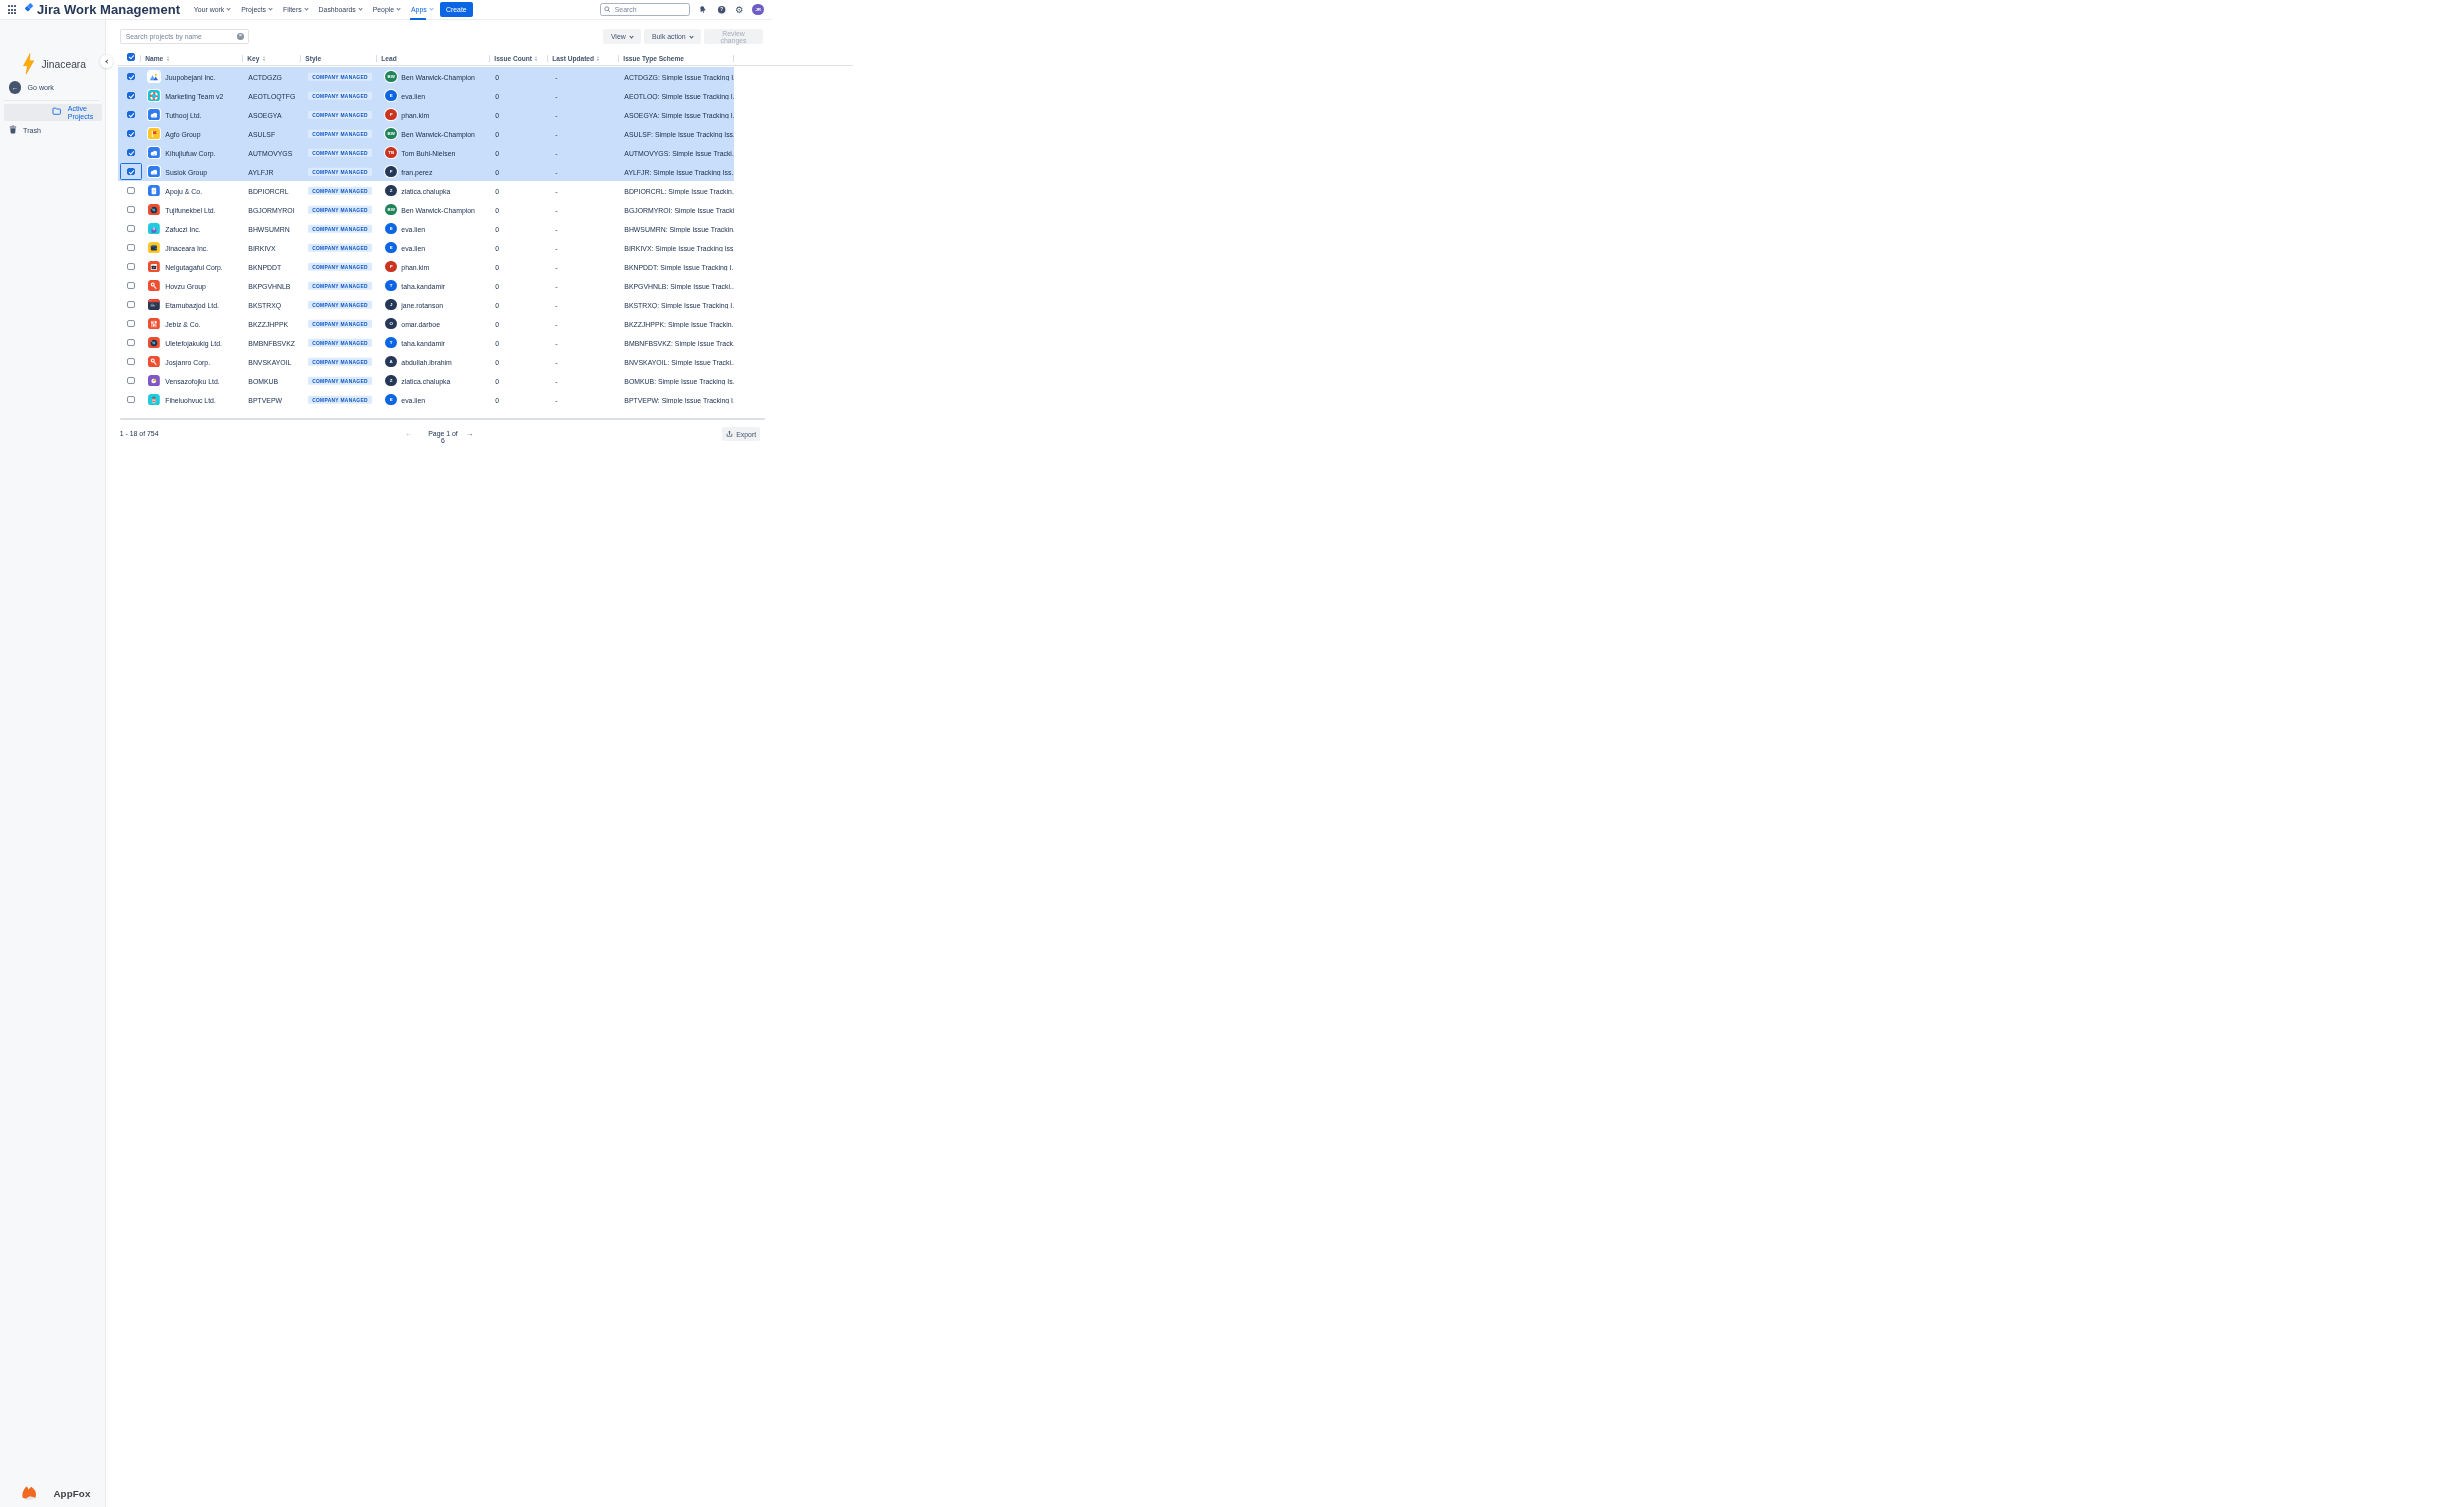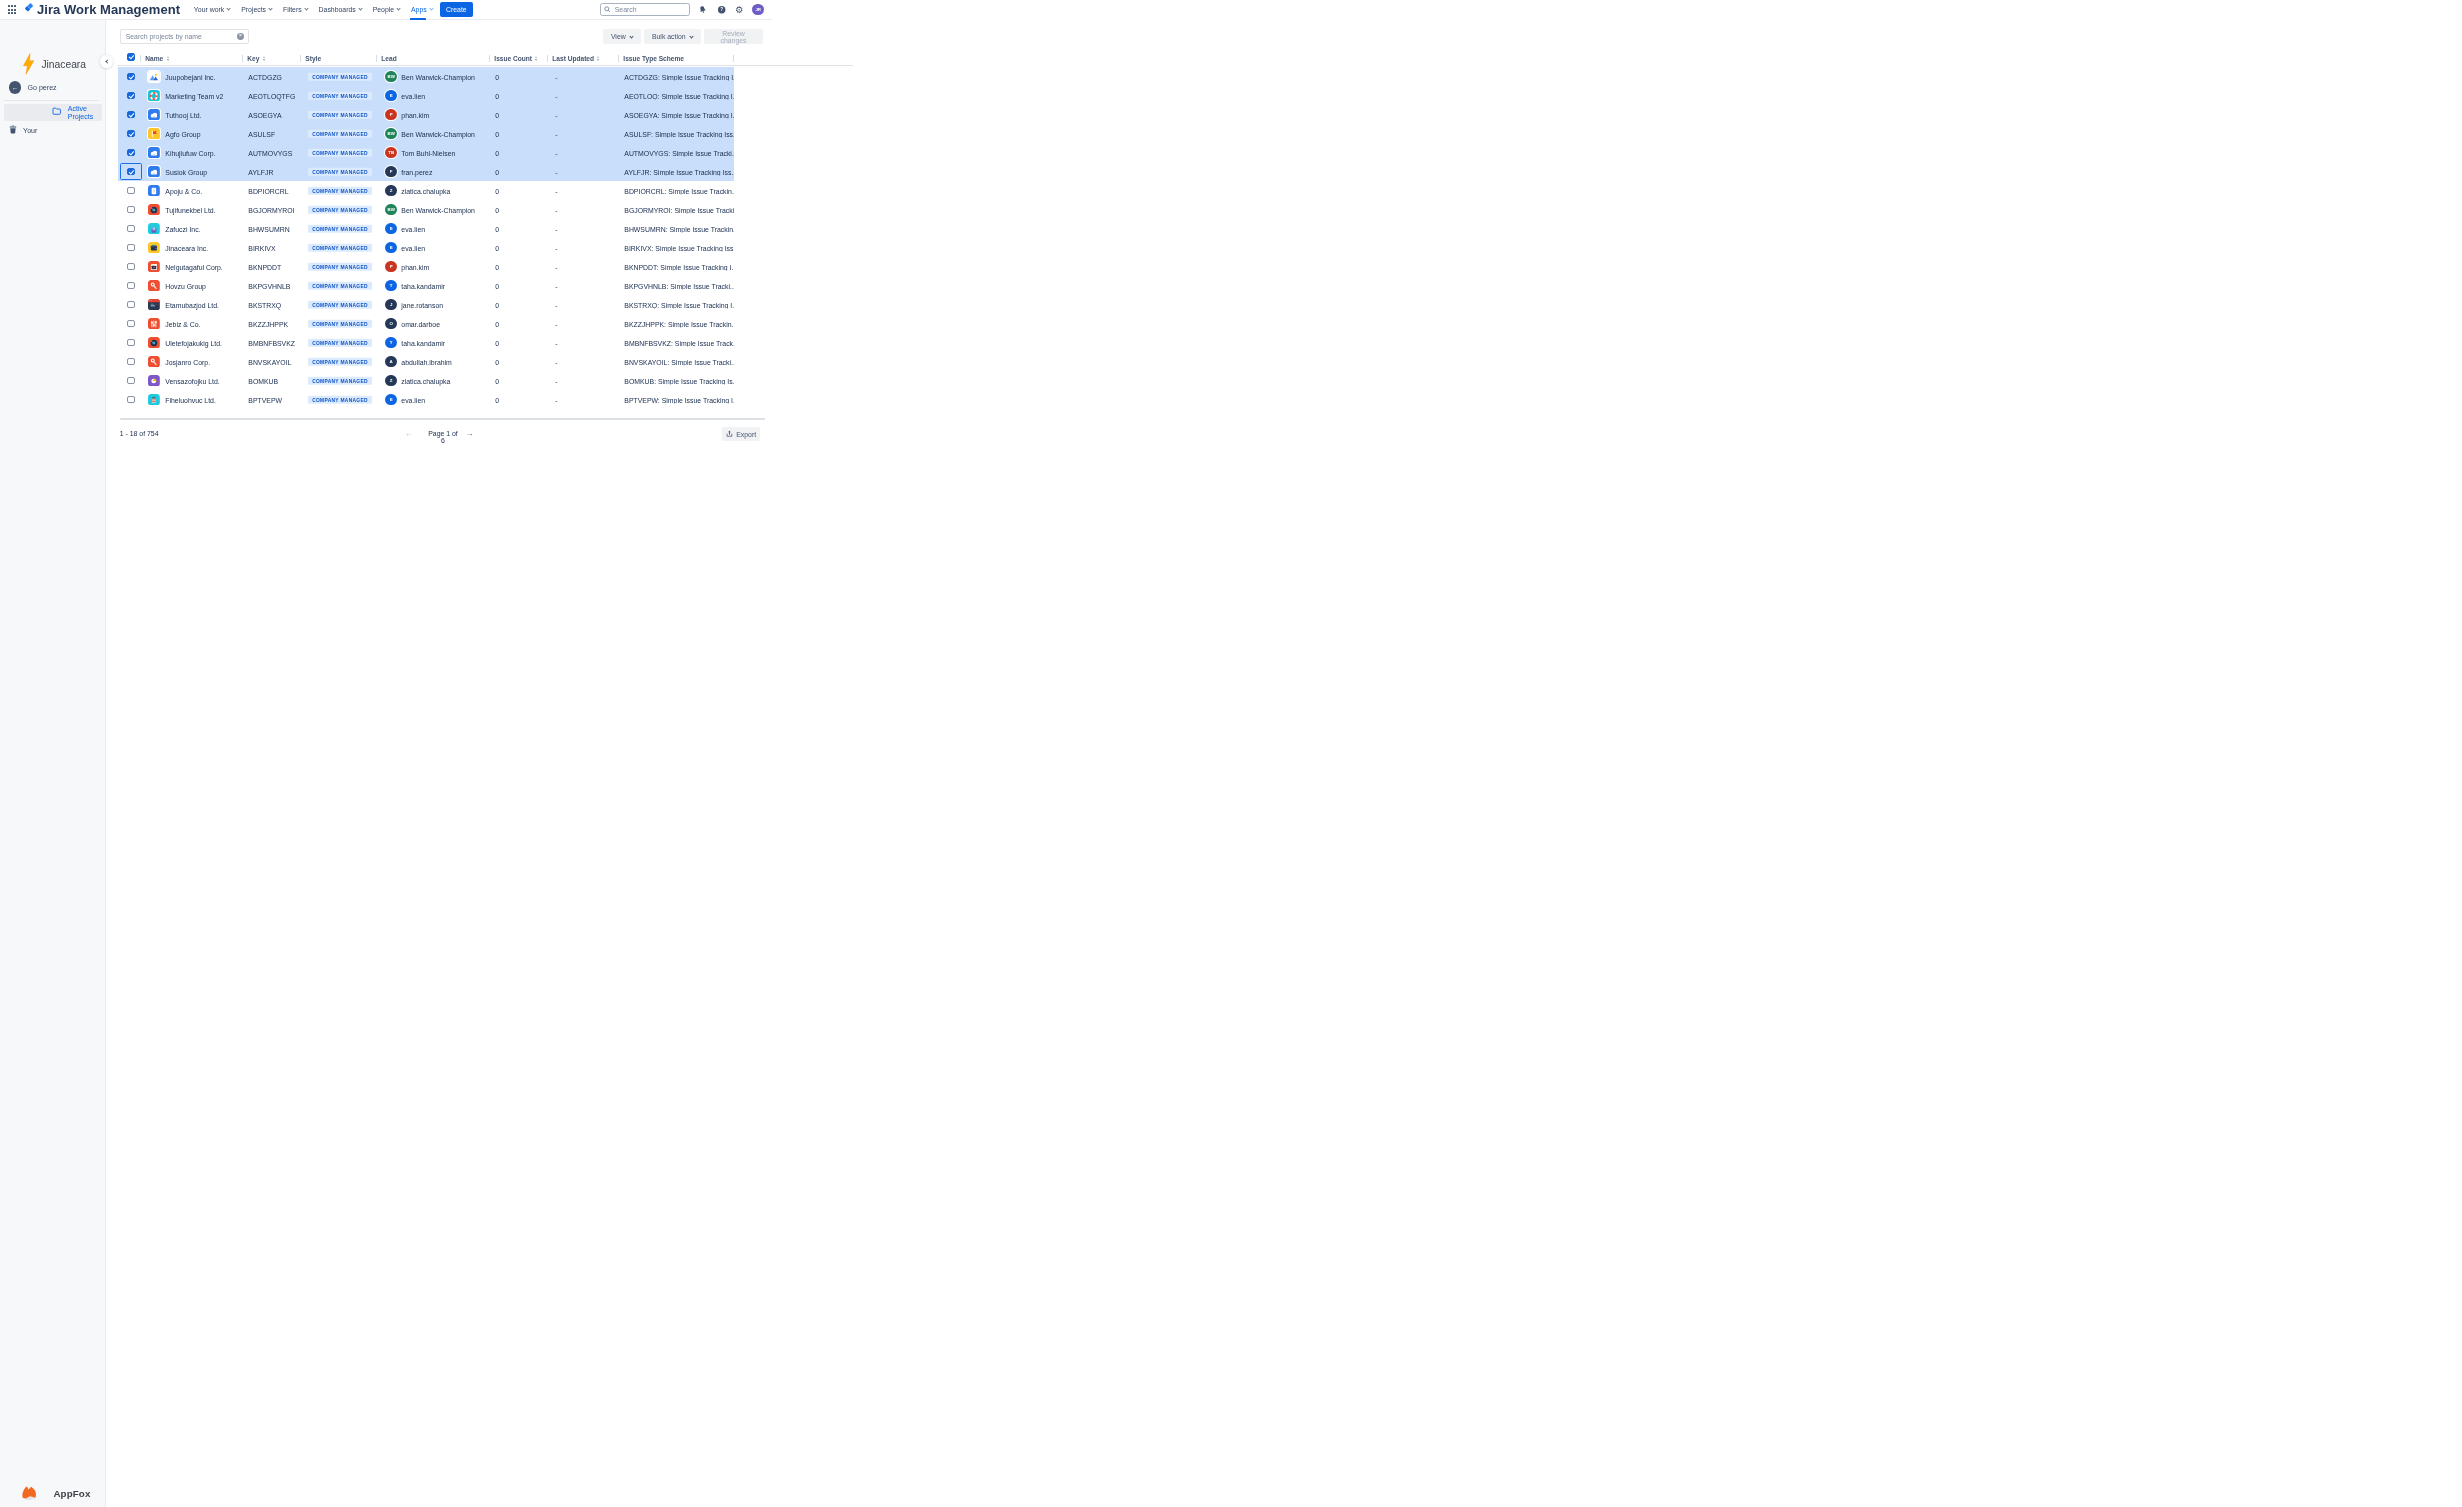--- a/index.html
+++ b/index.html
@@ -199,42 +199,42 @@
         </svg>
     </span>
     <span class="txt">Jinaceara</span>
   </div>
   <div class="collapse-btn" style="left:100px;">
       <i></i>
     </div>
 
   <div class="sb-item sb-goback">
     <span class="gb-circle">←</span>
-    <span>Go perez</span>
+    <span>Go work</span>
   </div>
   <div class="sb-divider"></div>
 
   <div class="sb-item sb-active-projects">
     <span>
       <svg width="9.4" height="8.4" viewBox="0 0 20 18">
           <path d="M2 4.2 A1.8 1.8 0 0 1 3.8 2.4 h4.1 l1.9 2 h6.4 A1.8 1.8 0 0 1 18 6.2 v7.6 a1.8 1.8 0 0 1-1.8 1.8 H3.8 A1.8 1.8 0 0 1 2 13.8 Z" fill="none" stroke="#0C66E4" stroke-width="1.9"></path>
         </svg>
     </span>
     <span>Active Projects</span>
   </div>
 
   <div class="sb-item sb-trash">
     <span>
       <svg width="7.9" height="8.9" viewBox="0 0 16 18">
           <rect x="1" y="3.2" width="14" height="2" rx="1" fill="#44546F"></rect>
           <path d="M5.8 1.2 h4.4 v1.4 H5.8 Z" fill="#44546F"></path>
           <path d="M2.6 6.4 h10.8 l-.8 9.4 a1.6 1.6 0 0 1-1.6 1.5 H5 a1.6 1.6 0 0 1-1.6-1.5 Z" fill="#44546F"></path>
         </svg>
     </span>
-    <span>Your</span>
+    <span>Trash</span>
   </div>
 
   <div class="appfox">
     <span>
       <svg width="19.7" height="17" viewBox="0 0 40 36">
         <path fill="#F26A21" d="M7 29 C4.5 21 9 10 16 5 l3.4 6.6 L25 5.6 l5.4 5.2 C35 15 36.5 23 34 29 L20 33.5 Z"></path>
         <path fill="#E3E6EA" d="M12 31.5 L22 26 L33 28.5 C30 33 19 36.5 12 31.5 Z"></path>
       </svg>
     </span>
     <span class="txt">AppFox</span>

